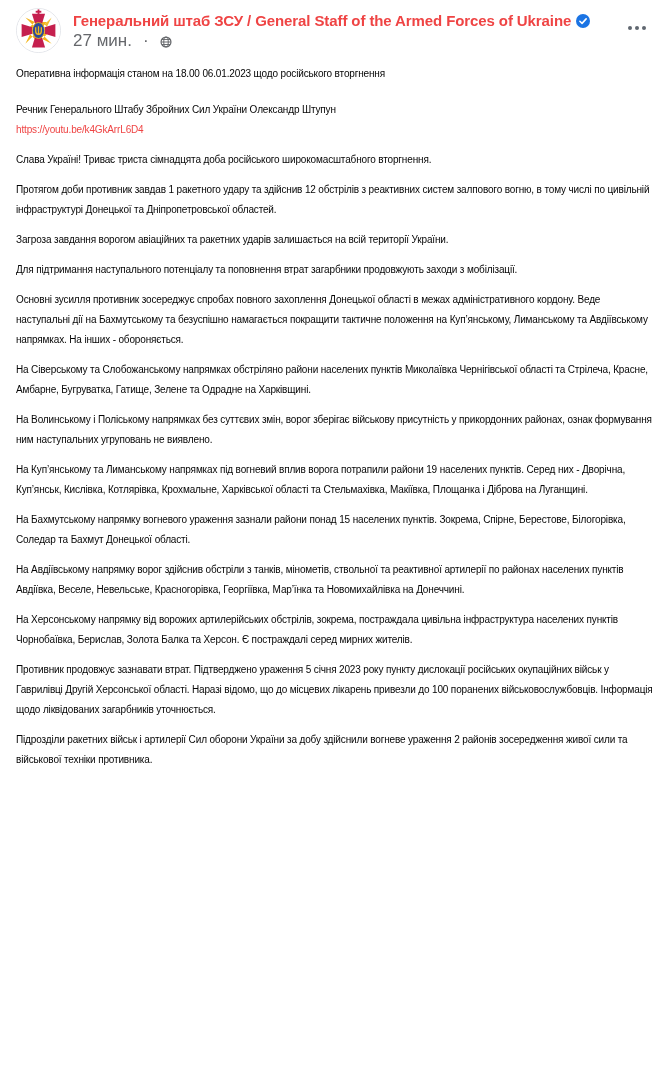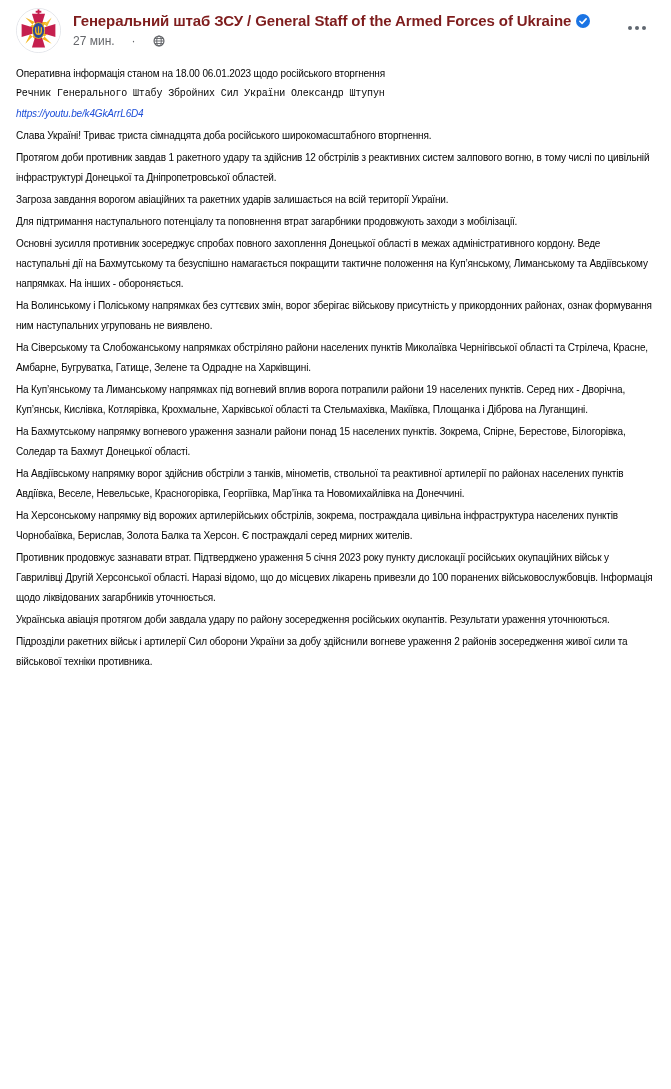--- a/index.html
+++ b/index.html
@@ -16,47 +16,47 @@
   .avatar {
     width:45px; height:45px; border-radius:50%;
     flex:0 0 45px; cursor:pointer;
     border:1px solid #e4e6eb; background:#fff;
     display:flex; align-items:center; justify-content:center;
     overflow:hidden;
   }
   .header-text { margin-left:12px; padding-top:3px; min-width:0; flex:1; }
   .page-name-row { display:flex; align-items:center; gap:5px; }
   .page-name {
-    font-size:15px; font-weight:700; color:#7f1d1d;
+    font-size:15px; font-weight:700; color:#ef4444;
     line-height:19px; cursor:pointer; white-space:nowrap;
     letter-spacing:-0.1px;
   }
   .verified { width:14px; height:14px; flex:0 0 14px; }
   .meta-row {
-    display:flex; align-items:center; gap:17px;
-    margin-top:3px; color:#65676b; font-size:12px; line-height:16px;
+    display:flex; align-items:center; gap:11px;
+    margin-top:3px; color:#65676b; font-size:17px; line-height:16px;
   }
   .meta-row .timestamp { cursor:pointer; }
   .dot-sep { color:#65676b; }
   .globe { width:12px; height:12px; display:block; }
   .more-btn {
     margin-left:auto; width:36px; height:36px; border:none; background:transparent;
     display:flex; align-items:center; justify-content:center; gap:3px;
     cursor:pointer; border-radius:50%; margin-top:2px;
   }
   .more-btn i { width:4px; height:4px; border-radius:50%; background:#606770; display:block; }
 
   
   .post-text { margin-top:11px; font-size:10px; line-height:20px; letter-spacing:-0.15px; }
   .post-text p { margin:0; }
-  .post-text .speaker { margin-top:0;font-family:Liberation Mono, monospace; }
+  .post-text .speaker { margin-top:16px; }
   .post-link {
-    display:block; color:#1d4ed8; text-decoration:none; cursor:pointer;font-style:italic;
+    display:block; color:#ef4444; text-decoration:none; cursor:pointer;
   }
-  .para-list p { margin-top:2px; }
+  .para-list p { margin-top:10px; }
 </style>
 </head>
 <body>
 
 <div class="post">
 
   <div class="post-header">
     <div class="avatar">
 
       <span style="display:block;width:45px;height:45px;">
@@ -125,25 +125,24 @@
   <div class="post-text">
     <p>Оперативна інформація станом на 18.00 06.01.2023 щодо російського вторгнення</p>
     <p class="speaker">Речник Генерального Штабу Збройних Сил України Олександр Штупун</p>
     <a class="post-link" href="#">https://youtu.be/k4GkArrL6D4</a>
     <div class="para-list">
         <p>Слава Україні! Триває триста сімнадцята доба російського широкомасштабного вторгнення.</p>
         <p>Протягом доби противник завдав 1 ракетного удару та здійснив 12 обстрілів з реактивних систем залпового вогню, в тому числі по цивільній інфраструктурі Донецької та Дніпропетровської областей.</p>
         <p>Загроза завдання ворогом авіаційних та ракетних ударів залишається на всій території України.</p>
         <p>Для підтримання наступального потенціалу та поповнення втрат загарбники продовжують заходи з мобілізації.</p>
         <p>Основні зусилля противник зосереджує спробах повного захоплення Донецької області в межах адміністративного кордону. Веде наступальні дії на Бахмутському та безуспішно намагається покращити тактичне положення на Куп’янському, Лиманському та Авдіївському напрямках. На інших - обороняється.</p>
+        <p>На Сіверському та Слобожанському напрямках обстріляно райони населених пунктів Миколаївка Чернігівської області та Стрілеча, Красне, Амбарне, Бугруватка, Гатище, Зелене та Одрадне на Харківщині.</p>
         <p>На Волинському і Поліському напрямках без суттєвих змін, ворог зберігає військову присутність у прикордонних районах, ознак формування ним наступальних угруповань не виявлено.</p>
-        <p>На Сіверському та Слобожанському напрямках обстріляно райони населених пунктів Миколаївка Чернігівської області та Стрілеча, Красне, Амбарне, Бугруватка, Гатище, Зелене та Одрадне на Харківщині.</p>
         <p>На Куп’янському та Лиманському напрямках під вогневий вплив ворога потрапили райони 19 населених пунктів. Серед них - Дворічна, Куп’янськ, Кислівка, Котлярівка, Крохмальне, Харківської області та Стельмахівка, Макіївка, Площанка і Діброва на Луганщині.</p>
         <p>На Бахмутському напрямку вогневого ураження зазнали райони понад 15 населених пунктів. Зокрема, Спірне, Берестове, Білогорівка, Соледар та Бахмут Донецької області.</p>
         <p>На Авдіївському напрямку ворог здійснив обстріли з танків, мінометів, ствольної та реактивної артилерії по районах населених пунктів Авдіївка, Веселе, Невельське, Красногорівка, Георгіївка, Мар’їнка та Новомихайлівка на Донеччині.</p>
         <p>На Херсонському напрямку від ворожих артилерійських обстрілів, зокрема, постраждала цивільна інфраструктура населених пунктів Чорнобаївка, Берислав, Золота Балка та Херсон. Є постраждалі серед мирних жителів.</p>
         <p>Противник продовжує зазнавати втрат. Підтверджено ураження 5 січня 2023 року пункту дислокації російських окупаційних військ у Гаврилівці Другій Херсонської області. Наразі відомо, що до місцевих лікарень привезли до 100 поранених військовослужбовців. Інформація щодо ліквідованих загарбників уточнюється.</p>
-        <p>Українська авіація протягом доби завдала удару по району зосередження російських окупантів. Результати ураження уточнюються.</p>
         <p>Підрозділи ракетних військ і артилерії Сил оборони України за добу здійснили вогневе ураження 2 районів зосередження живої сили та військової техніки противника.</p>
       </div>
   </div>
 
 </div>
 
 </body></html>

